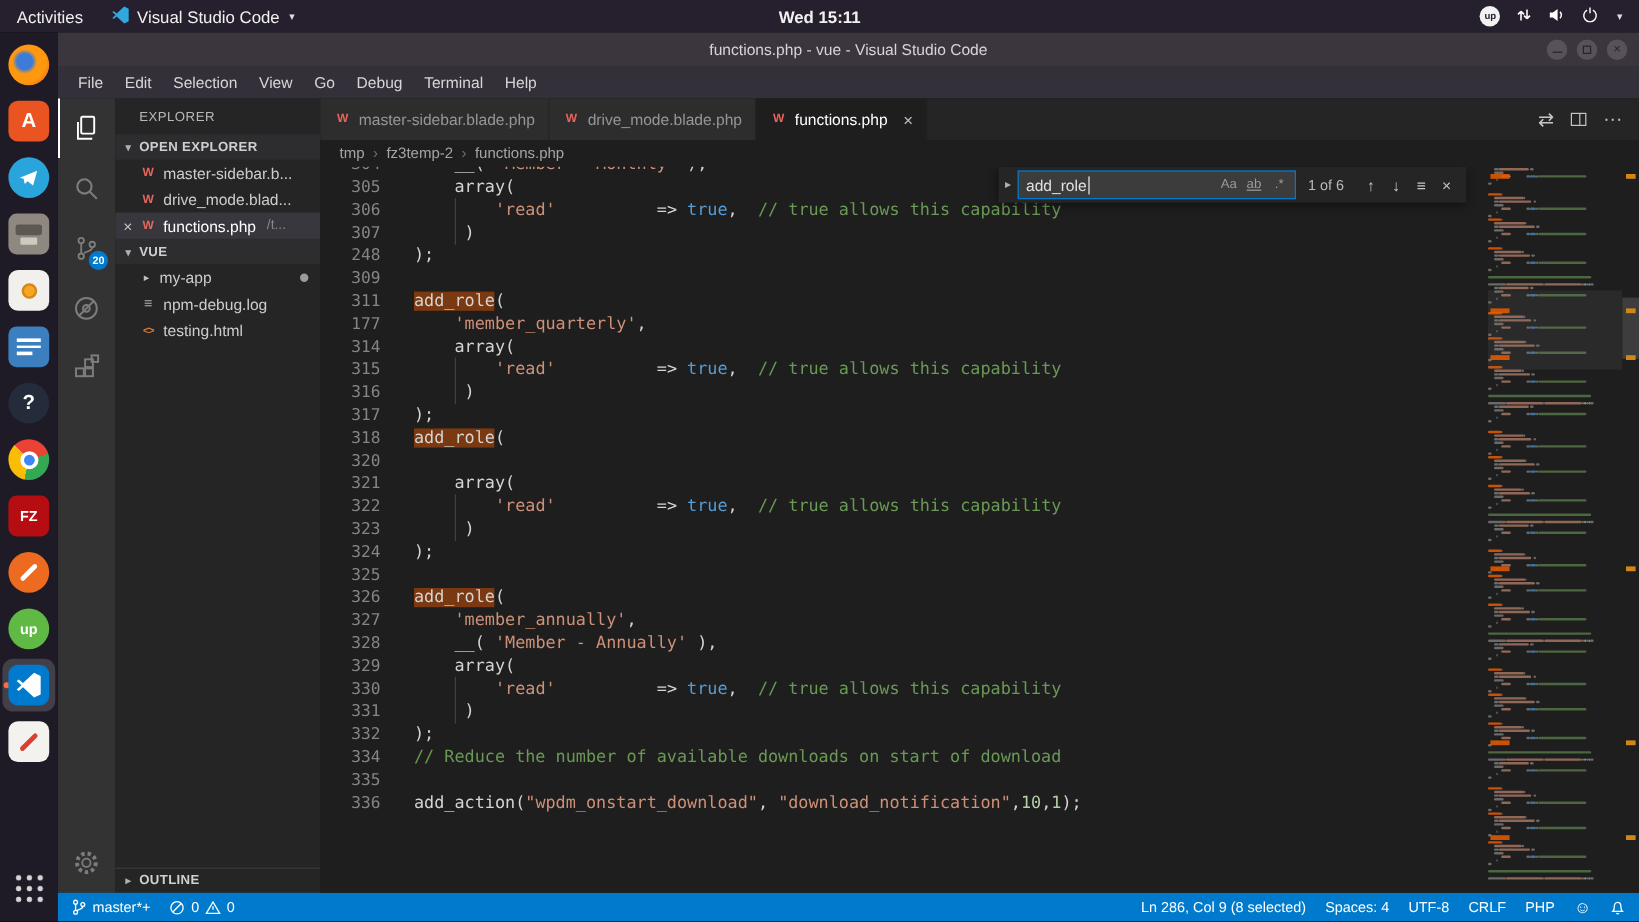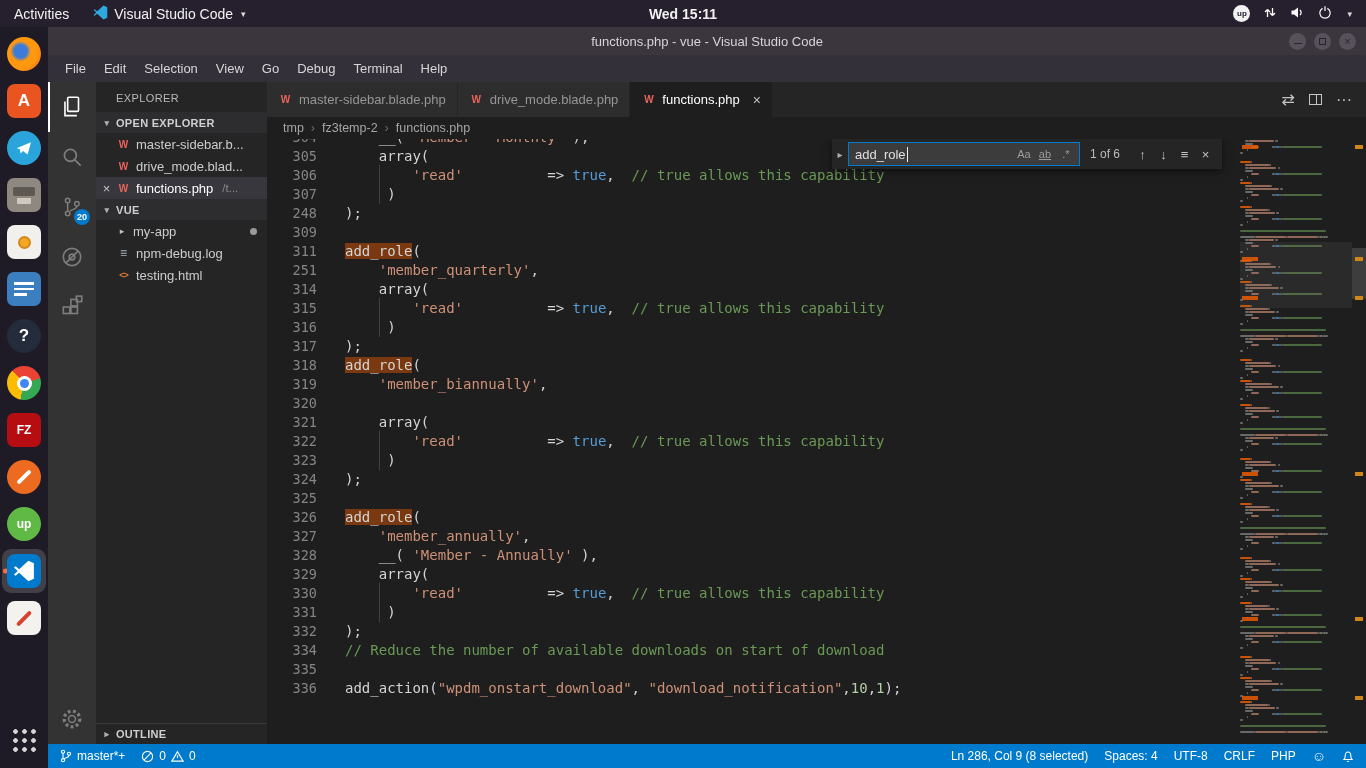--- a/index.html
+++ b/index.html
@@ -393,27 +393,26 @@
 
       <div class="content">
         <div class="lines" id="lines">
             <div class="code-row"><span class="ln">304</span><span class="code-text"><span class="seg-p">    __( </span><span class="seg-s">'Member - Monthly'</span><span class="seg-p"> ),</span></span></div>
             <div class="code-row"><span class="ln">305</span><span class="code-text"><span class="seg-p">    array(</span></span></div>
             <div class="code-row"><span class="ln">306</span><span class="code-text"><span class="guide" style="left: 4ch;"></span><span class="seg-p">        </span><span class="seg-s">'read'</span><span class="seg-p">          =&gt; </span><span class="seg-k">true</span><span class="seg-p">,  </span><span class="seg-c">// true allows this capability</span></span></div>
             <div class="code-row"><span class="ln">307</span><span class="code-text"><span class="guide" style="left: 4ch;"></span><span class="seg-p">     )</span></span></div>
             <div class="code-row"><span class="ln">248</span><span class="code-text"><span class="seg-p">);</span></span></div>
             <div class="code-row"><span class="ln">309</span><span class="code-text"></span></div>
             <div class="code-row"><span class="ln">311</span><span class="code-text"><span class="seg-m">add_role</span><span class="seg-p">(</span></span></div>
-            <div class="code-row"><span class="ln">251</span><span class="code-text"><span class="seg-p">    </span><span class="seg-s">'member_quarterly'</span><span class="seg-p">,</span></span></div>
+            <div class="code-row"><span class="ln">177</span><span class="code-text"><span class="seg-p">    </span><span class="seg-s">'member_quarterly'</span><span class="seg-p">,</span></span></div>
             <div class="code-row"><span class="ln">314</span><span class="code-text"><span class="seg-p">    array(</span></span></div>
             <div class="code-row"><span class="ln">315</span><span class="code-text"><span class="guide" style="left: 4ch;"></span><span class="seg-p">        </span><span class="seg-s">'read'</span><span class="seg-p">          =&gt; </span><span class="seg-k">true</span><span class="seg-p">,  </span><span class="seg-c">// true allows this capability</span></span></div>
             <div class="code-row"><span class="ln">316</span><span class="code-text"><span class="guide" style="left: 4ch;"></span><span class="seg-p">     )</span></span></div>
             <div class="code-row"><span class="ln">317</span><span class="code-text"><span class="seg-p">);</span></span></div>
             <div class="code-row"><span class="ln">318</span><span class="code-text"><span class="seg-m">add_role</span><span class="seg-p">(</span></span></div>
-            <div class="code-row"><span class="ln">319</span><span class="code-text"><span class="seg-p">    </span><span class="seg-s">'member_biannually'</span><span class="seg-p">,</span></span></div>
             <div class="code-row"><span class="ln">320</span></div>
             <div class="code-row"><span class="ln">321</span><span class="code-text"><span class="seg-p">    array(</span></span></div>
             <div class="code-row"><span class="ln">322</span><span class="code-text"><span class="guide" style="left: 4ch;"></span><span class="seg-p">        </span><span class="seg-s">'read'</span><span class="seg-p">          =&gt; </span><span class="seg-k">true</span><span class="seg-p">,  </span><span class="seg-c">// true allows this capability</span></span></div>
             <div class="code-row"><span class="ln">323</span><span class="code-text"><span class="guide" style="left: 4ch;"></span><span class="seg-p">     )</span></span></div>
             <div class="code-row"><span class="ln">324</span><span class="code-text"><span class="seg-p">);</span></span></div>
             <div class="code-row"><span class="ln">325</span><span class="code-text"></span></div>
             <div class="code-row"><span class="ln">326</span><span class="code-text"><span class="seg-m">add_role</span><span class="seg-p">(</span></span></div>
             <div class="code-row"><span class="ln">327</span><span class="code-text"><span class="seg-p">    </span><span class="seg-s">'member_annually'</span><span class="seg-p">,</span></span></div>
             <div class="code-row"><span class="ln">328</span><span class="code-text"><span class="seg-p">    __( </span><span class="seg-s">'Member - Annually'</span><span class="seg-p"> ),</span></span></div>
             <div class="code-row"><span class="ln">329</span><span class="code-text"><span class="seg-p">    array(</span></span></div>

